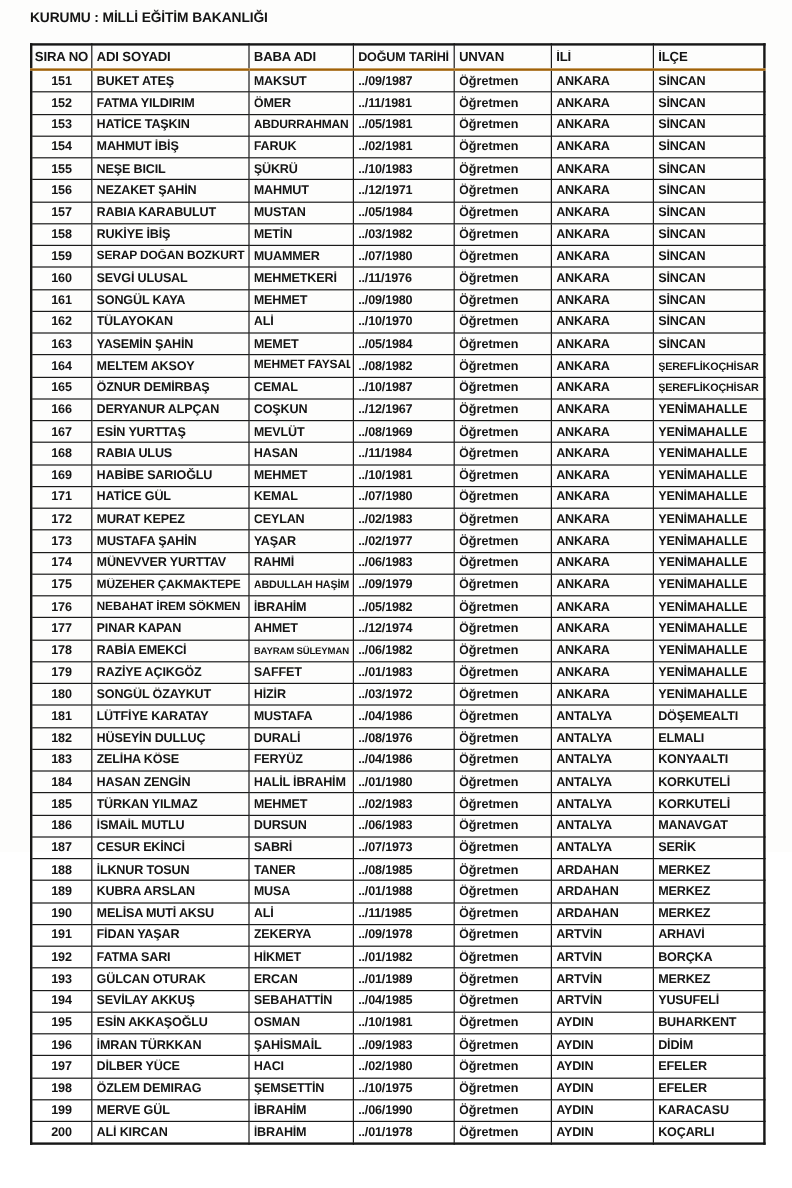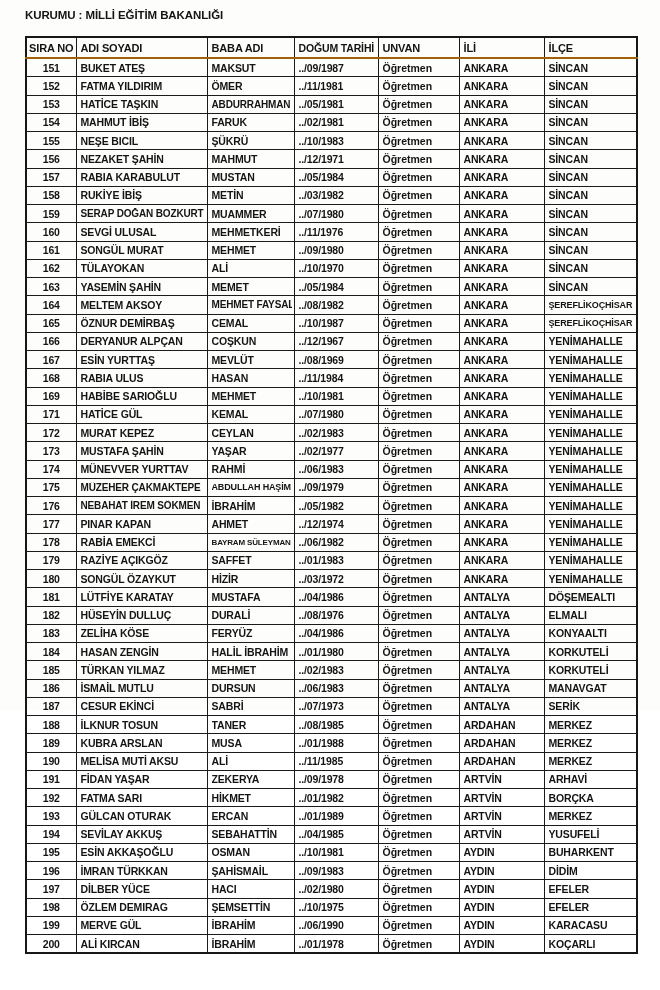--- a/index.html
+++ b/index.html
@@ -328,21 +328,21 @@
           </td>
           <td class="col-ilce">
             <span class="ct">SİNCAN</span>
           </td>
         </tr>
         <tr>
           <td class="col-sira_no">
             <span class="ct">161</span>
           </td>
           <td class="col-adi_soyadi">
-            <span class="ct">SONGÜL MURAT</span>
+            <span class="ct">SONGÜL KAYA</span>
           </td>
           <td class="col-baba_adi">
             <span class="ct">MEHMET</span>
           </td>
           <td class="col-dogum_tarihi">
             <span class="ct">../09/1980</span>
           </td>
           <td class="col-unvan">
             <span class="ct">Öğretmen</span>
           </td>

